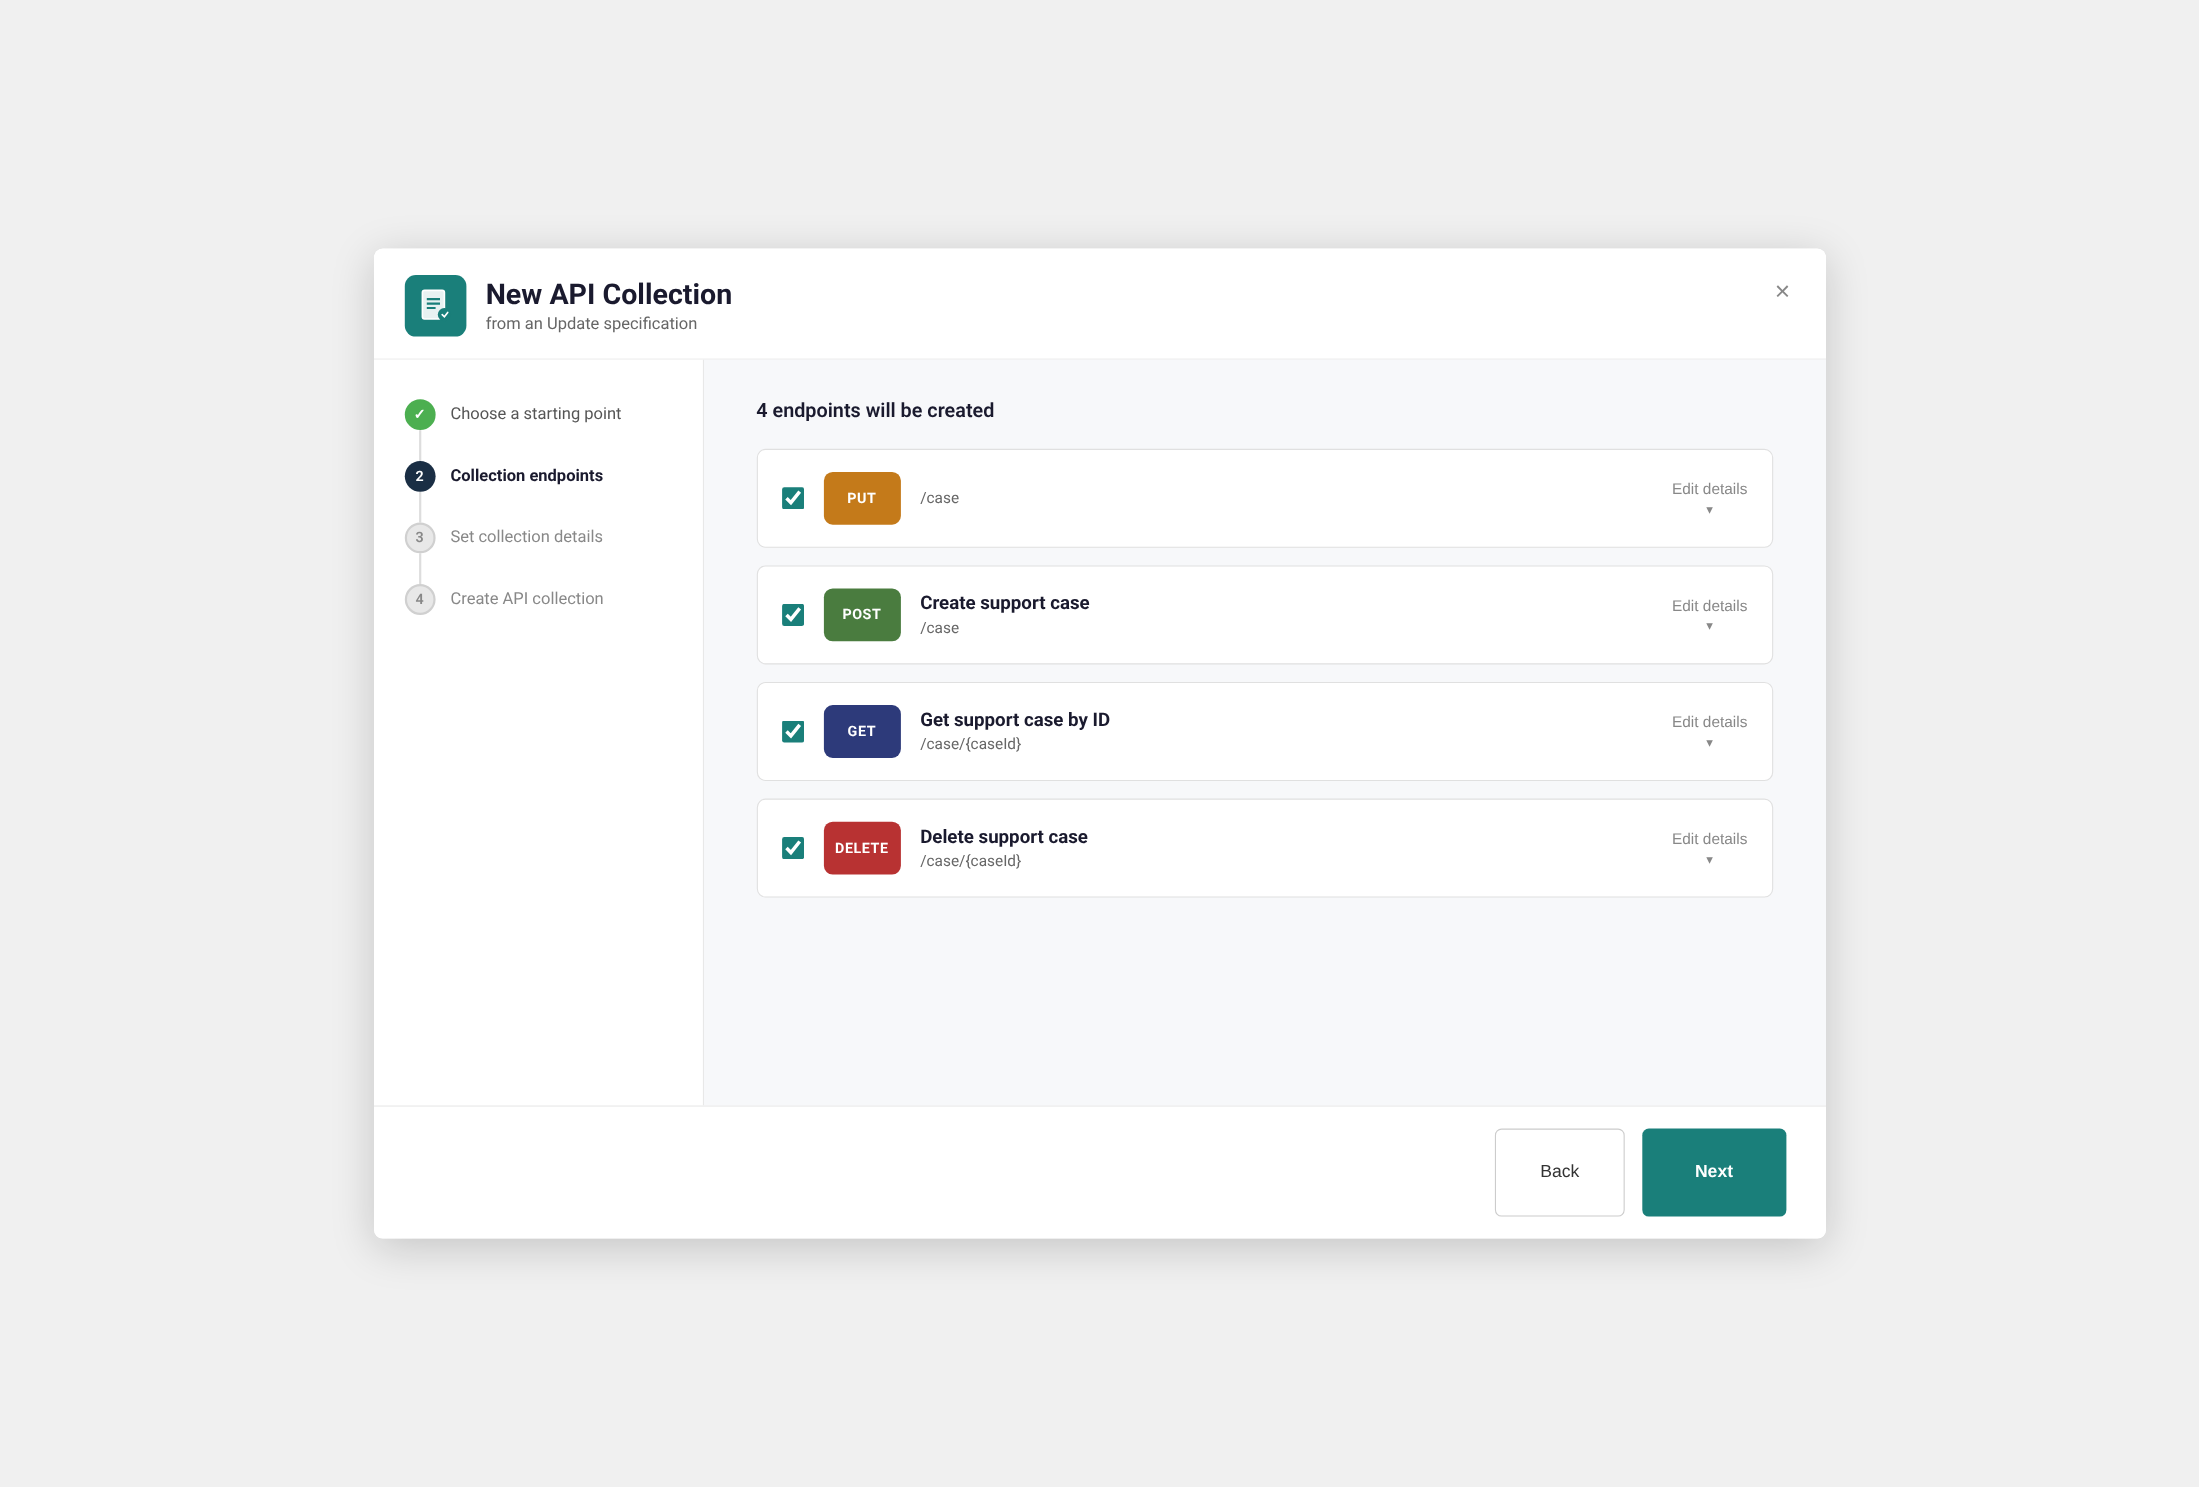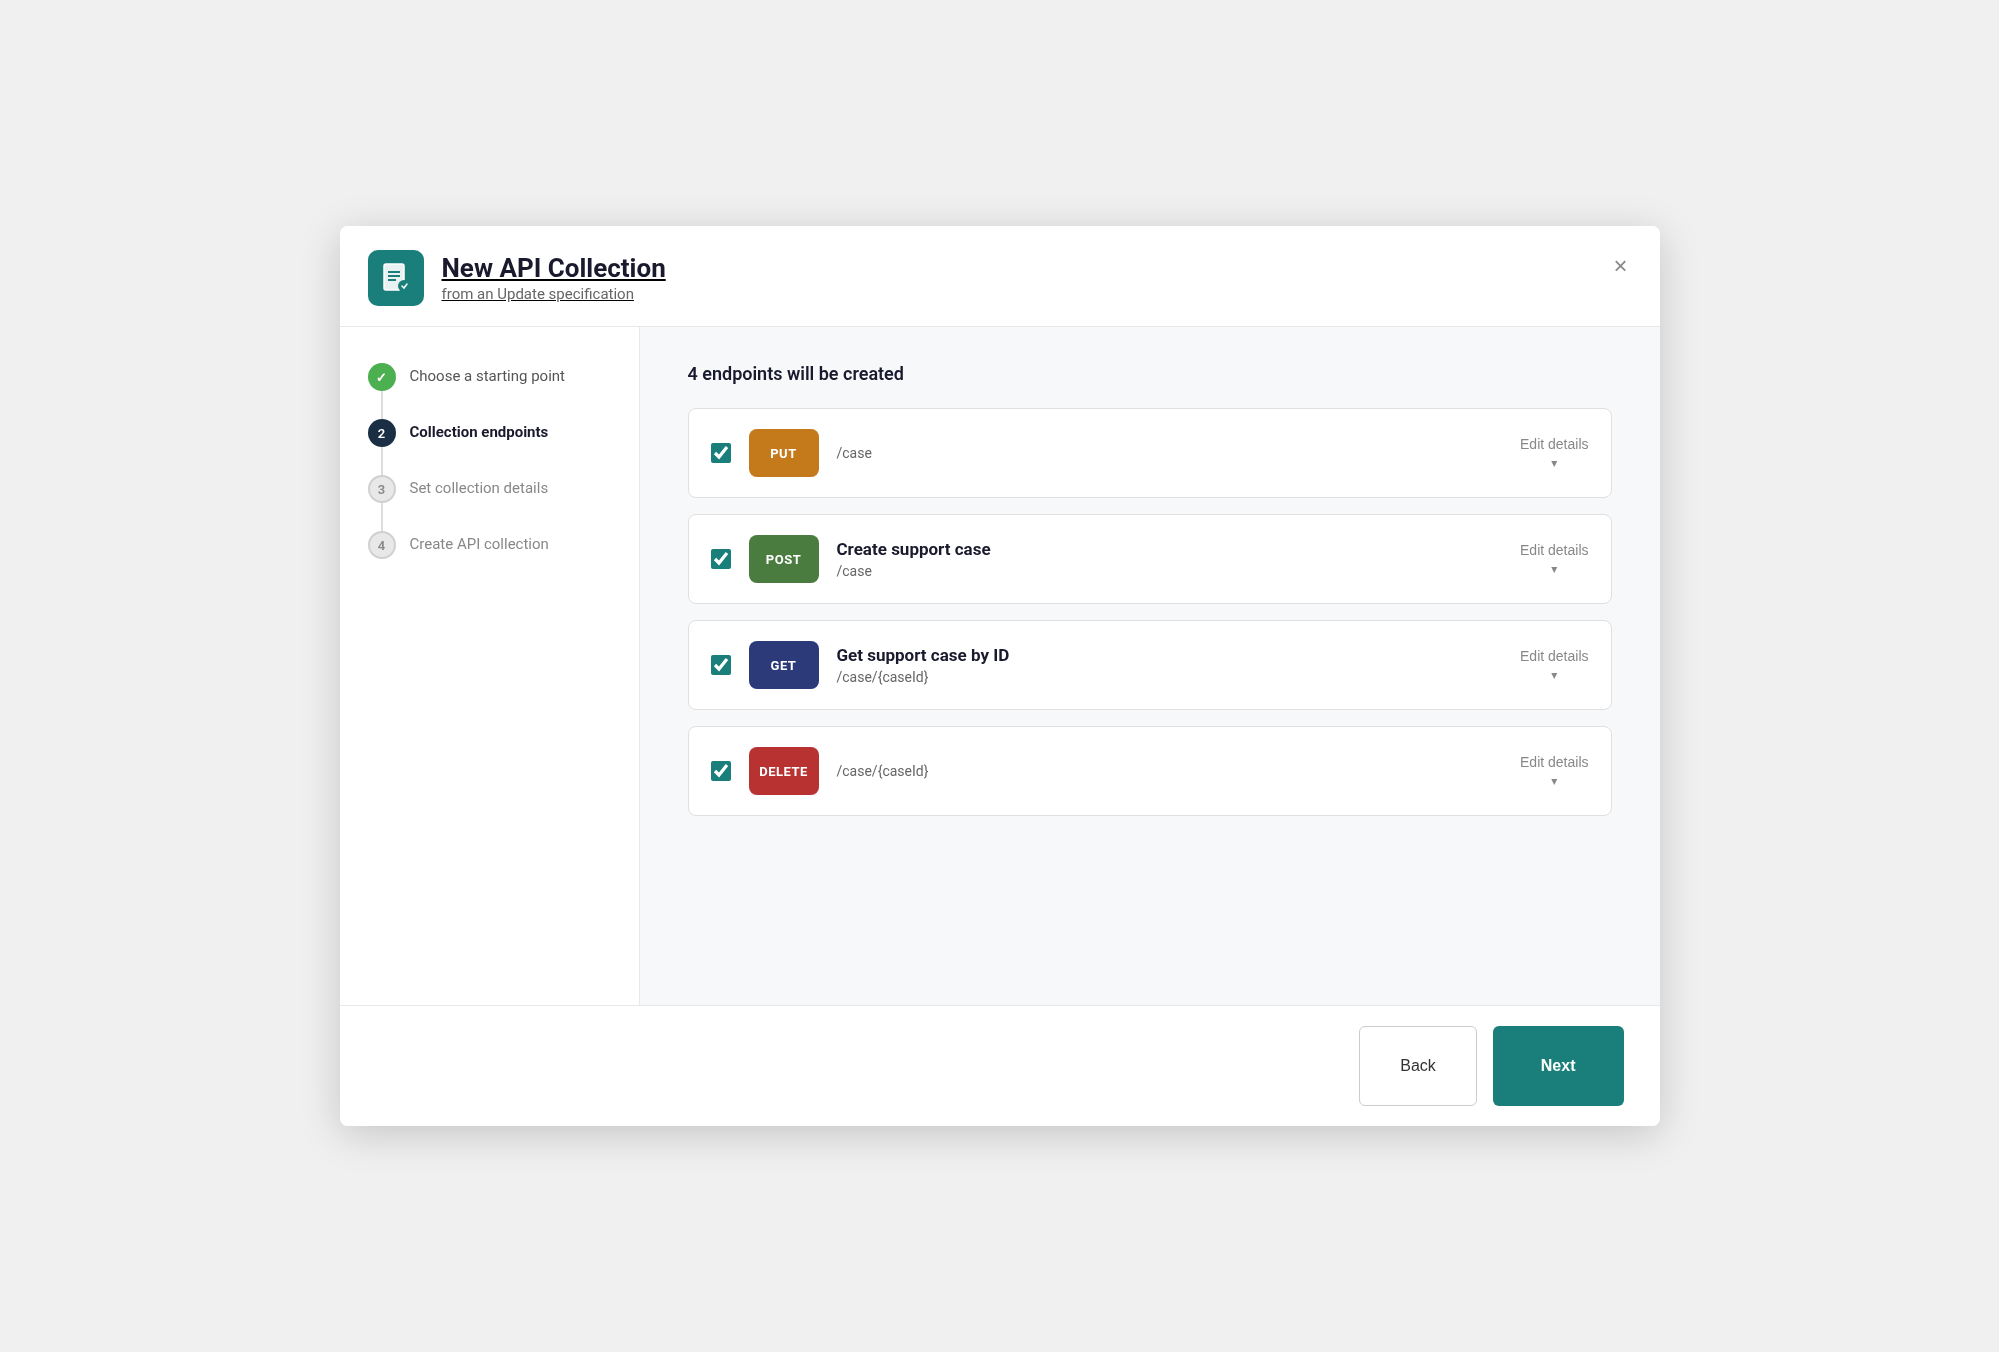--- a/index.html
+++ b/index.html
@@ -21,21 +21,20 @@
       flex-direction: column;
       overflow: hidden;
       position: relative;
     }
     .modal-header {
       display: flex;
       align-items: center;
       padding: 24px 32px 20px 28px;
       border-bottom: 1px solid #e8e8e8;
       background: #fff;
-      text-decoration: underline;
     }
     .header-icon {
       width: 56px;
       height: 56px;
       background: #1a7f7a;
       border-radius: 10px;
       display: flex;
       align-items: center;
       justify-content: center;
       margin-right: 18px;
@@ -332,20 +331,21 @@
         <button class="edit-details-btn">
           <span>Edit details</span>
           <span class="chevron-down">▾</span>
         </button>
       </div>
 
       <div class="endpoint-card">
         <input type="checkbox" class="endpoint-checkbox" checked="" style="">
         <div class="method-badge method-delete">DELETE</div>
         <div class="endpoint-info">
+          <div class="endpoint-name">Delete support case</div>
           <div class="endpoint-path">/case/{caseId}</div>
         </div>
         <button class="edit-details-btn">
           <span>Edit details</span>
           <span class="chevron-down">▾</span>
         </button>
       </div>
     </div>
   </div>
 

